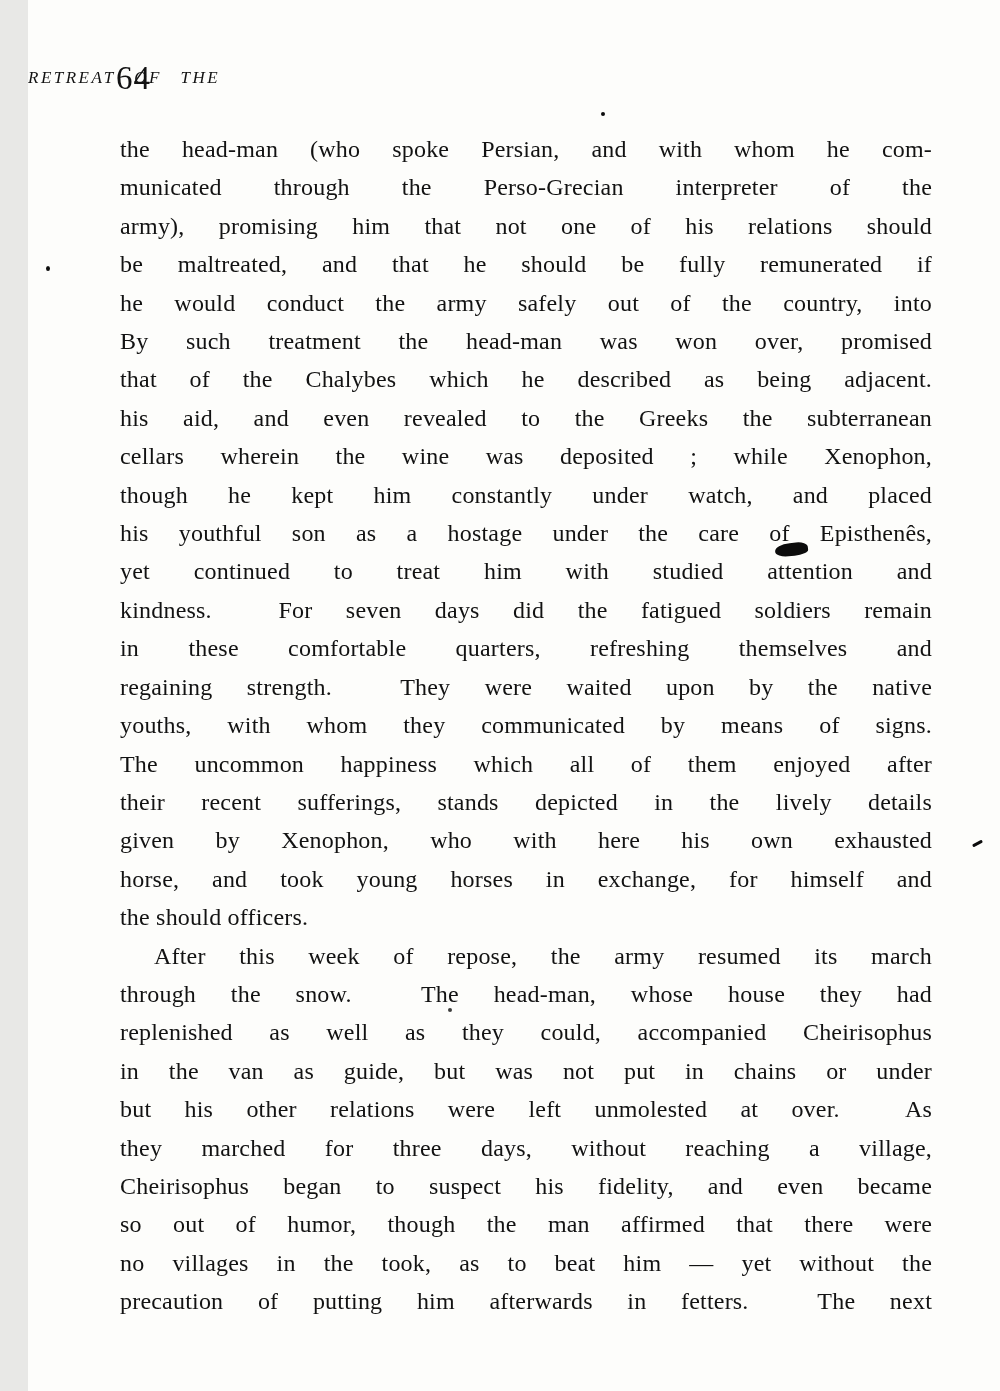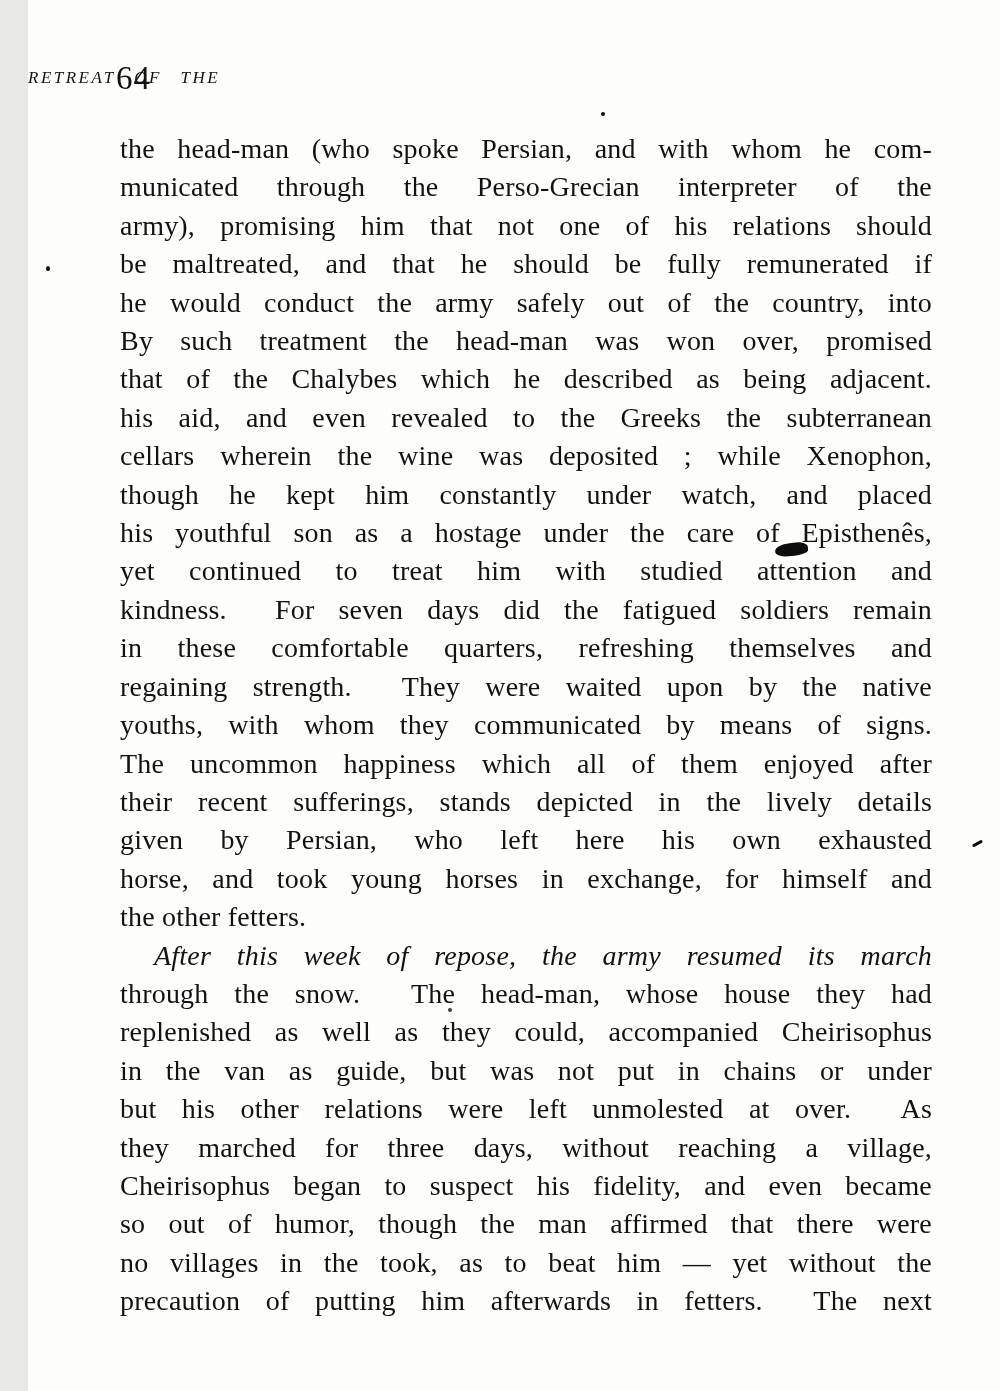--- a/index.html
+++ b/index.html
@@ -7,28 +7,28 @@
     position:relative;width:1000px;height:1391px;background:#fdfdfb;
     overflow:hidden;font-family:"Liberation Serif","DejaVu Serif",serif;color:#121212;margin-left:28px;
   }
   .page-number{position:absolute;left:88px;top:60px;font-size:33px;letter-spacing:1px;}
   .running-header{
     position:absolute;top:68px;left:0;width:100%;text-align:left;
     font-style:italic;font-size:17px;letter-spacing:2.5px;word-spacing:12px;
   }
   .body-text{
     position:absolute;left:92px;top:130px;width:812px;
-    font-size:28px;line-height:38.4px;
+    font-size:24px;line-height:38.4px;
   }
   .line{
     text-align:justify;text-align-last:justify;
     white-space:pre-wrap;letter-spacing:0.2px;
   }
   .line.flush{text-align-last:left;}
-  .line.indent{text-indent:34px;font-style:italic;}
+  .line.indent{text-indent:34px;}
 
   
   .artifact{position:absolute;background:#0c0c0c;}
   .bar-top-dotted{left:994px;top:0;width:4px;height:96px;
     background:repeating-linear-gradient(to bottom,#0c0c0c 0 7px,rgba(0,0,0,0) 7px 15px);}
   .bar-a{left:993px;top:92px;width:5px;height:236px;border-radius:3px;}
   .bar-b{left:992px;top:408px;width:6px;height:296px;}
   .bar-b2{left:987px;top:700px;width:13px;height:98px;border-radius:0 0 5px 7px;}
   .tick{left:944px;top:842px;width:11px;height:3px;transform:rotate(-28deg);border-radius:2px;}
   .bar-c{left:991px;top:925px;width:9px;height:240px;}
@@ -61,23 +61,23 @@
       <div class="line">cellars wherein the wine was deposited ; while Xenophon,</div>
       <div class="line">though he kept him constantly under watch, and placed</div>
       <div class="line">his youthful son as a hostage under the care of Episthenês,</div>
       <div class="line">yet continued to treat him with studied attention and</div>
       <div class="line">kindness.  For seven days did the fatigued soldiers remain</div>
       <div class="line">in these comfortable quarters, refreshing themselves and</div>
       <div class="line">regaining strength.  They were waited upon by the native</div>
       <div class="line">youths, with whom they communicated by means of signs.</div>
       <div class="line">The uncommon happiness which all of them enjoyed after</div>
       <div class="line">their recent sufferings, stands depicted in the lively details</div>
-      <div class="line">given by Persian, who left here his own exhausted</div>
+      <div class="line">given by Xenophon, who with here his own exhausted</div>
       <div class="line">horse, and took young horses in exchange, for himself and</div>
-      <div class="line flush">the other fetters.</div>
+      <div class="line flush">the should officers.</div>
       <div class="line indent">After this week of repose, the army resumed its march</div>
       <div class="line">through the snow.  The head-man, whose house they had</div>
       <div class="line">replenished as well as they could, accompanied Cheirisophus</div>
       <div class="line">in the van as guide, but was not put in chains or under</div>
       <div class="line">but his other relations were left unmolested at over.  As</div>
       <div class="line">they marched for three days, without reaching a village,</div>
       <div class="line">Cheirisophus began to suspect his fidelity, and even became</div>
       <div class="line">so out of humor, though the man affirmed that there were</div>
       <div class="line">no villages in the took, as to beat him — yet without the</div>
       <div class="line">precaution of putting him afterwards in fetters.  The next</div>

